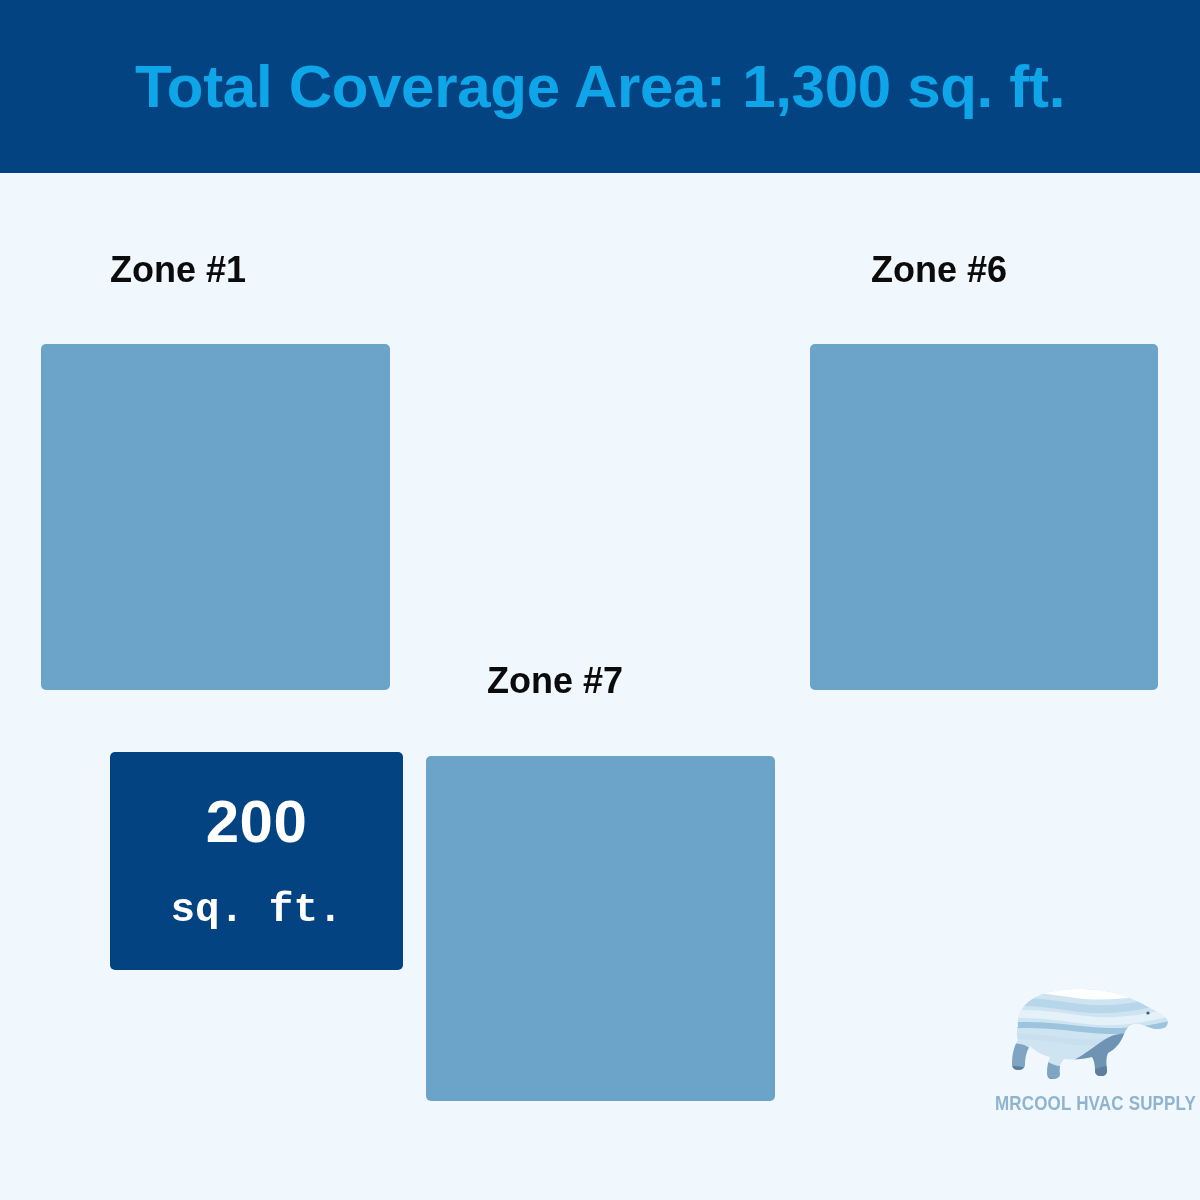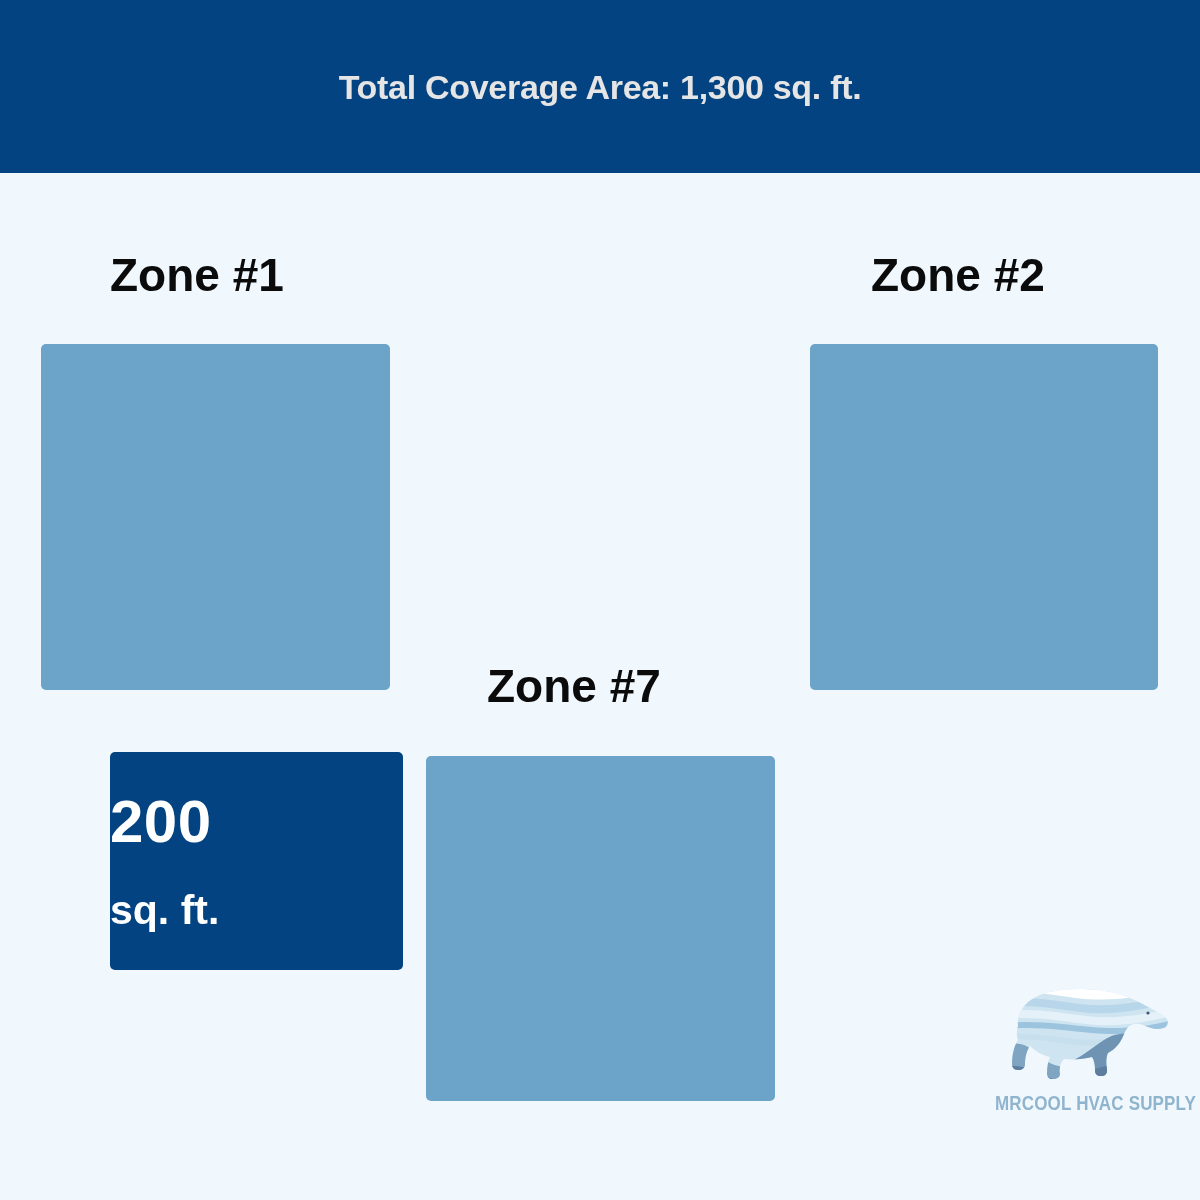--- a/index.html
+++ b/index.html
@@ -27,68 +27,69 @@
     left: 0;
     top: 0;
     width: 1200px;
     height: 173px;
     background: #044381;
     display: flex;
     align-items: center;
     justify-content: center;
   }
   .header-title {
-    color: #e5e5e5;
-    font-family: "Liberation Sans", sans-serif;
-    font-weight: bold;
-    font-size: 34px;
+    color: #0ea5e9;
+    font-family: "Liberation Sans", sans-serif;
+    font-weight: bold;
+    font-size: 60px;
     letter-spacing: -0.3px;
     white-space: nowrap;
     text-align: center;
     line-height: 1;
   }
 
   
   .zone {
     position: absolute;
   }
   .zone-label {
     position: absolute;
     color: #0b0b0b;
     font-family: "Liberation Sans", sans-serif;
     font-weight: bold;
-    font-size: 46px;
+    font-size: 36px;
     line-height: 1;
     white-space: nowrap;
   }
   .zone-outer {
     position: absolute;
     background: #6ba3c9;
     border-radius: 5px;
   }
   .zone-inner {
     position: absolute;
     background: #044381;
     border-radius: 5px;
     display: flex;
     flex-direction: column;
+    align-items: center;
     justify-content: center;
     box-sizing: border-box;
   }
   .zone-value {
     color: #ffffff;
     font-family: "Liberation Sans", sans-serif;
     font-weight: bold;
     font-size: 60px;
     line-height: 1;
     letter-spacing: 0.5px;
   }
   .zone-unit {
     color: #ffffff;
-    font-family: Liberation Sans, sans-serif;
+    font-family: Liberation Mono, monospace;
     font-weight: bold;
     font-size: 41px;
     line-height: 1;
     margin-top: 38px;
   }
 
   
   #zone-1 { left: 0; top: 0; }
   #zone-1 .zone-label { left: 110px; top: 252px; }
   #zone-1 .zone-outer { left: 41px;  top: 344px; width: 349px; height: 346px; }
@@ -148,21 +149,21 @@
     <div class="zone-label">Zone #1</div>
     <div class="zone-outer">
       <div class="zone-inner">
         <div class="zone-value">200</div>
         <div class="zone-unit">sq. ft.</div>
       </div>
     </div>
   </div>
 
   <div class="zone" id="zone-2">
-    <div class="zone-label">Zone #2</div>
+    <div class="zone-label">Zone #6</div>
     <div class="zone-outer">
       
     </div>
   </div>
 
   <div class="zone" id="zone-3">
     <div class="zone-label">Zone #7</div>
     <div class="zone-outer">
       
     </div>

